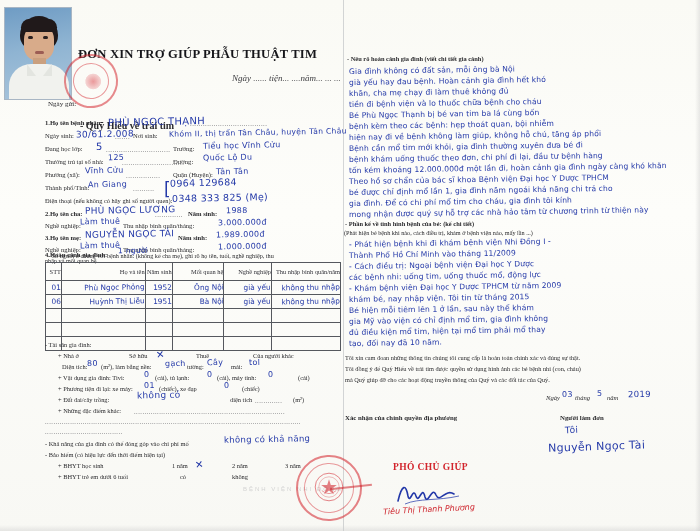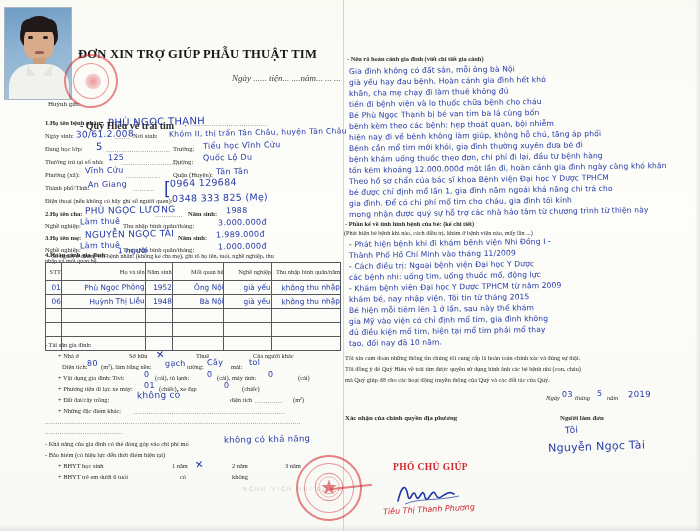--- a/index.html
+++ b/index.html
@@ -250,21 +250,21 @@
     <div class="ph-mouth"></div>
     <div class="ph-neck"></div>
     <div class="ph-shirt"></div>
     <div class="ph-collar-l"></div>
     <div class="ph-collar-r"></div>
   </div>
 
   <div id="doc-title">ĐƠN XIN TRỢ GIÚP PHẪU THUẬT TIM</div>
   <div id="date-blank">Ngày ...... tiện... ....năm... ... ...</div>
 
-  <div class="p" style="left:48px; top:101px; font-size:7px;">Huỳnh gửi:</div>
+  <div class="p" style="left:48px; top:101px; font-size:7px;">Ngày gửi:</div>
   <div class="p b" style="left:80px; top:101px; font-size:10px;margin-top:20px;">- Quỹ Hiểu về trái tim</div>
 
   <div class="p b" style="left:45px; top:120px; font-size:6.6px;">1.Họ tên bệnh nhân:</div>
   <div class="hw big" style="left:108px; top:116px;">PHÙ NGỌC THẠNH</div>
   <div class="p dots" style="left:190px; top:121px; font-size:6.6px;">....................................</div>
 
   <div class="p" style="left:45px; top:133px; font-size:6.6px;">Ngày sinh:</div>
   <div class="hw" style="left:76px; top:129px;">30/61.2.008</div>
   <div class="p dots" style="left:115px; top:134px; font-size:6.6px;">.......</div>
   <div class="p" style="left:133px; top:133px; font-size:6.6px;">Nơi sinh:</div>
@@ -357,21 +357,21 @@
           </td>
       </tr>
       <tr>
         <td>
             <span class="cell-hw">06</span>
           </td>
         <td>
             <span class="cell-hw">Huỳnh Thị Liễu</span>
           </td>
         <td>
-            <span class="cell-hw">1948</span>
+            <span class="cell-hw">1951</span>
           </td>
         <td>
             <span class="cell-hw">Bà Nội</span>
           </td>
         <td>
             <span class="cell-hw">già yếu</span>
           </td>
         <td>
             <span class="cell-hw">không thu nhập</span>
           </td>

